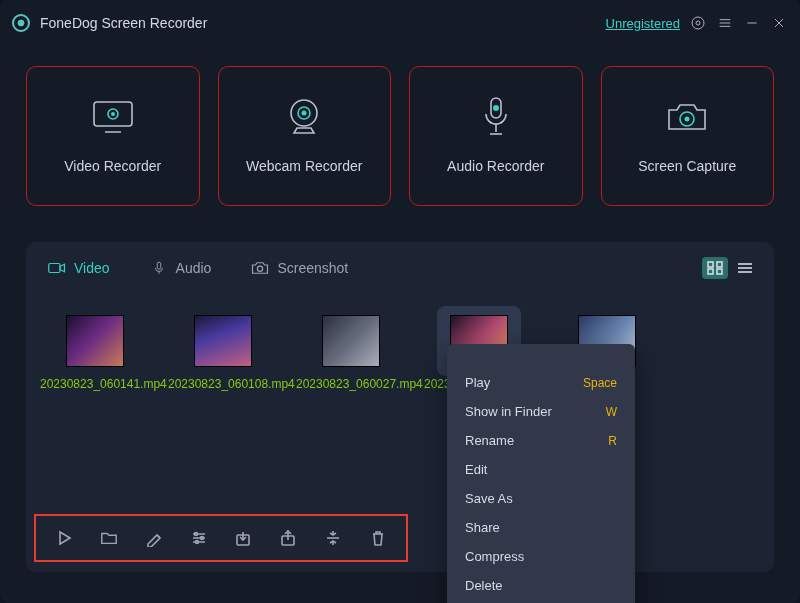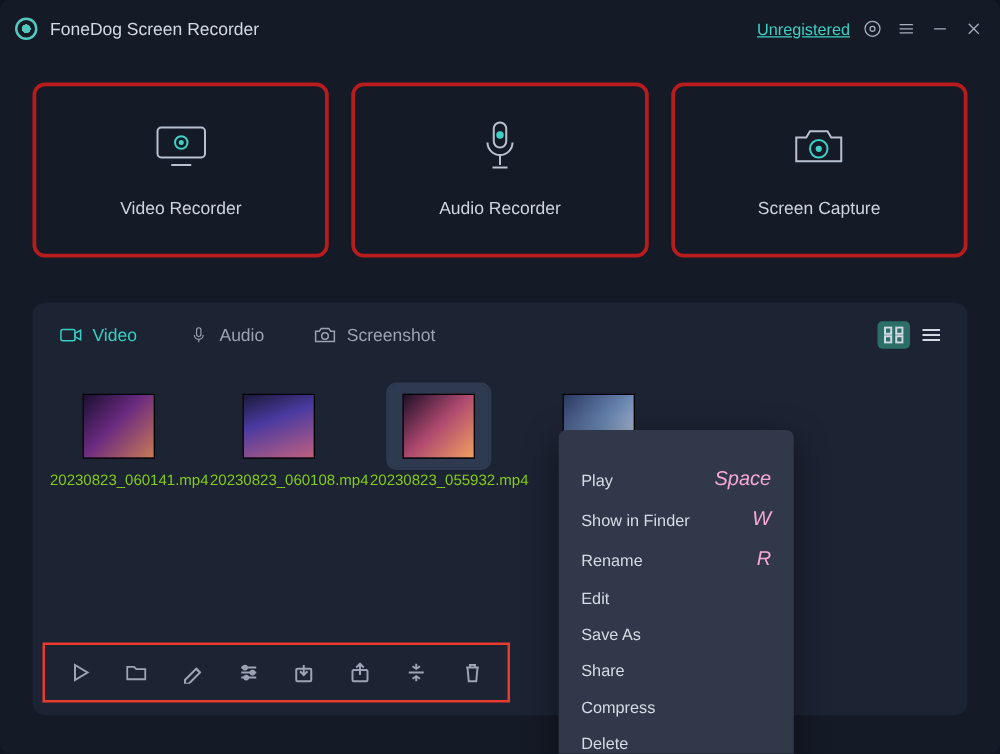--- a/index.html
+++ b/index.html
@@ -17,21 +17,21 @@
   .titlebar { display: flex; align-items: center; height: 46px; padding: 0 12px; }
   .logo { width: 18px; height: 18px; border-radius: 50%; border: 2px solid #52c8c0; background: radial-gradient(circle at center,#52c8c0 35%,transparent 36%); margin-right: 10px; }
   .app-title { color: #d4dae3; font-size: 14px; }
   .titlebar-right { margin-left: auto; display: flex; align-items: center; gap: 9px; }
   .unregistered { color: #3fd0c4; text-decoration: underline; font-size: 13px; }
   .tb-icon { width: 18px; height: 18px; display:flex; align-items:center; justify-content:center; color:#a7b0bf; }
   .tb-icon svg { width:16px; height:16px; stroke:#a7b0bf; fill:none; stroke-width:1.5; }
 
   
   .cards { display: flex; gap: 18px; padding: 20px 26px 0 26px; }
-  .card { flex:1; height: 140px; border:3px solid #b91c1c; border-radius:10px; display:flex; flex-direction:column; align-items:center; justify-content:center; gap:22px; }
+  .card { flex:1; height: 140px; border:1px solid #b91c1c; border-radius:10px; display:flex; flex-direction:column; align-items:center; justify-content:center; gap:22px; }
   .card-icon { height:38px; display:flex; align-items:center; justify-content:center; }
   .card-icon svg { stroke:#b8c1cf; fill:none; stroke-width:1.6; }
   .card-label { color:#cfd5df; font-size:14px; }
 
   
   .panel { margin: 36px 26px 0 26px; background:#1c2333; border-radius:10px; padding: 14px 16px 68px 16px; position:relative; height: 330px; }
   .panel-tabs { display:flex; align-items:center; }
   .tab { display:flex; align-items:center; gap:8px; padding:4px 6px; margin-right:28px; color:#9aa3b3; font-size:14px;justify-content:space-between; }
   .tab.active { color:#34d0c3; }
   .tab svg { width:18px; height:14px; stroke:currentColor; fill:none; stroke-width:1.6; }
@@ -48,21 +48,21 @@
   .thumb-label { margin-top:2px; font-size:12px; color:#84cc16; text-align:center; line-height:1.35; width:110px; }
 
   
   .toolbar { position:absolute; left:8px; bottom:10px; width:374px; height:48px; border:2px solid #e83a2d; display:flex; align-items:center; justify-content:space-between; padding:0 18px; }
   .tool { width:20px; height:20px; display:flex; align-items:center; justify-content:center; color:#9ca5b5; }
   .tool svg { width:18px; height:18px; stroke:#9ca5b5; fill:none; stroke-width:1.6; }
 
   
   .ctx { position:absolute; left:447px; top:344px; width:188px; background:#30384a; border-radius:6px; padding:24px 0; box-shadow:0 8px 28px rgba(0,0,0,.45); }
   .ctx-item { display:flex; align-items:center; justify-content:space-between; padding:7px 18px; color:#d6dce5; font-size:13px; }
-  .ctx-item .sc { color:#f9a8d4; font-size:16px;font-style:italic; }
+  .ctx-item .sc { color:#eab308; font-size:12px; }
 </style>
 </head>
 <body>
 
 <div class="window">
 
   <div class="titlebar">
     <div class="logo"></div>
     <div class="app-title">FoneDog Screen Recorder</div>
     <div class="titlebar-right">
@@ -98,20 +98,31 @@
     <div class="card">
       <div class="card-icon">
         <svg width="48" height="38" viewBox="0 0 48 38">
             <rect x="5" y="4" width="38" height="24" rx="3"></rect>
             <line x1="16" y1="34" x2="32" y2="34"></line>
             <circle cx="24" cy="16" r="5" stroke="#3fd0c4"></circle>
             <circle cx="24" cy="16" r="2" fill="#3fd0c4" stroke="none"></circle>
           </svg>
       </div>
       <div class="card-label">Video Recorder</div>
+    </div>
+    <div class="card">
+      <div class="card-icon">
+        <svg width="44" height="40" viewBox="0 0 44 40">
+            <circle cx="22" cy="16" r="13"></circle>
+            <circle cx="22" cy="16" r="6" stroke="#3fd0c4"></circle>
+            <circle cx="22" cy="16" r="2.5" fill="#3fd0c4" stroke="none"></circle>
+            <path d="M12 36h20l-3-5H15z"></path>
+          </svg>
+      </div>
+      <div class="card-label">Webcam Recorder</div>
     </div>
     <div class="card">
       <div class="card-icon">
         <svg width="30" height="42" viewBox="0 0 30 42">
             <rect x="10" y="2" width="10" height="20" rx="5"></rect>
             <path d="M5 18a10 10 0 0 0 20 0"></path>
             <line x1="15" y1="28" x2="15" y2="36"></line>
             <line x1="9" y1="38" x2="21" y2="38"></line>
             <circle cx="15" cy="12" r="3" fill="#3fd0c4" stroke="none"></circle>
           </svg>
@@ -179,20 +190,26 @@
             <div class="thumb-img" style="background-image:linear-gradient(135deg,#1a1030,#6a2a80 45%,#c87a55);"></div>
           </div>
         <div class="thumb-label">20230823_060141.mp4</div>
       </div>
       <div class="thumb">
         <div class="thumb-img-wrap">
             <div class="thumb-img" style="background-image:linear-gradient(160deg,#1a1a3a,#4a3aa0 40%,#c06080);"></div>
           </div>
         <div class="thumb-label">20230823_060108.mp4</div>
       </div>
+      <div class="thumb">
+        <div class="thumb-img-wrap">
+            <div class="thumb-img" style="background-image:linear-gradient(135deg,#2a3040,#6a7080 55%,#a8b0bc);"></div>
+          </div>
+        <div class="thumb-label">20230823_060027.mp4</div>
+      </div>
       <div class="thumb selected">
         <div class="thumb-img-wrap">
             <div class="thumb-img" style="background-image:linear-gradient(135deg,#201028,#b04a70 50%,#f0a060);"></div>
           </div>
         <div class="thumb-label">20230823_055932.mp4</div>
       </div>
       <div class="thumb">
         <div class="thumb-img-wrap">
             <div class="thumb-img" style="background-image:linear-gradient(135deg,#2a3860,#6884b0 50%,#d0d8e4);"></div>
           </div>

